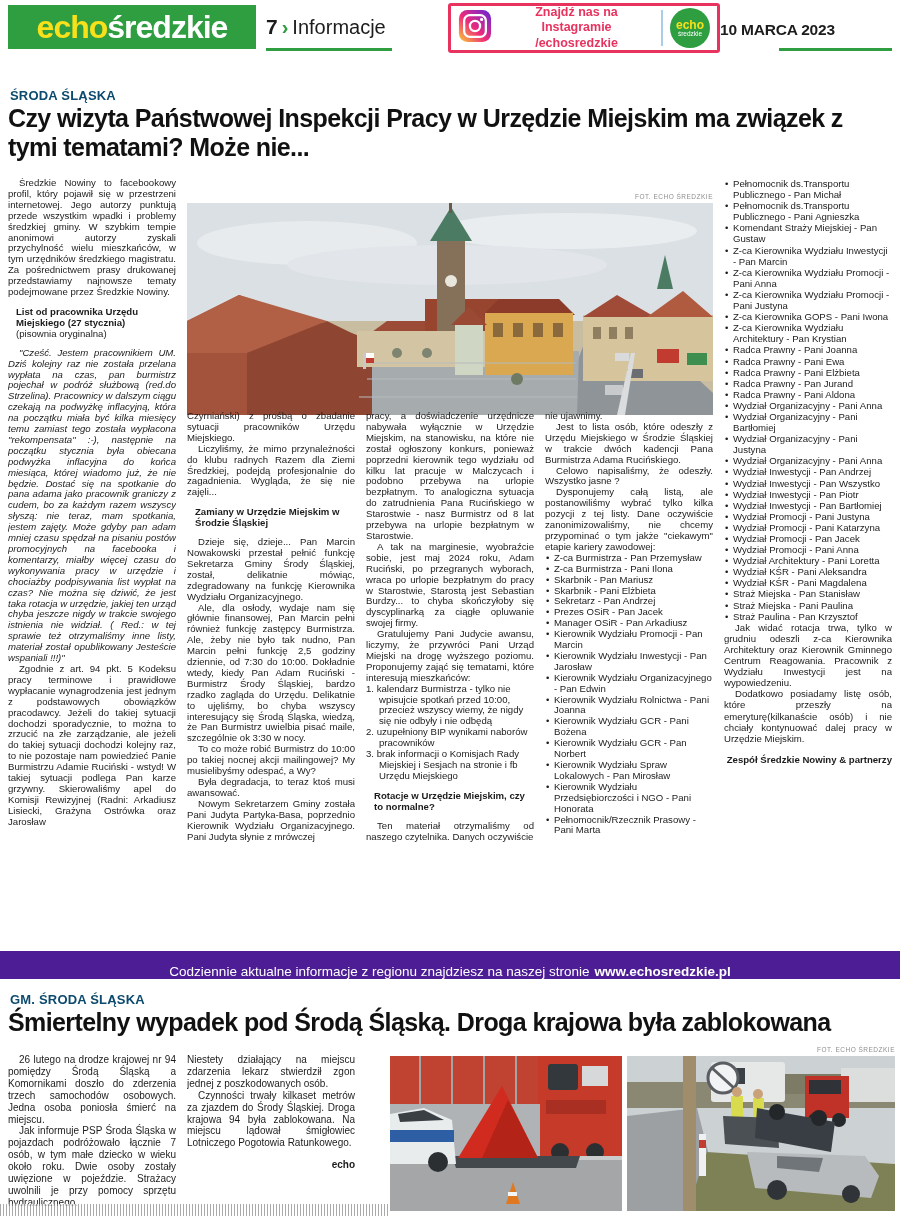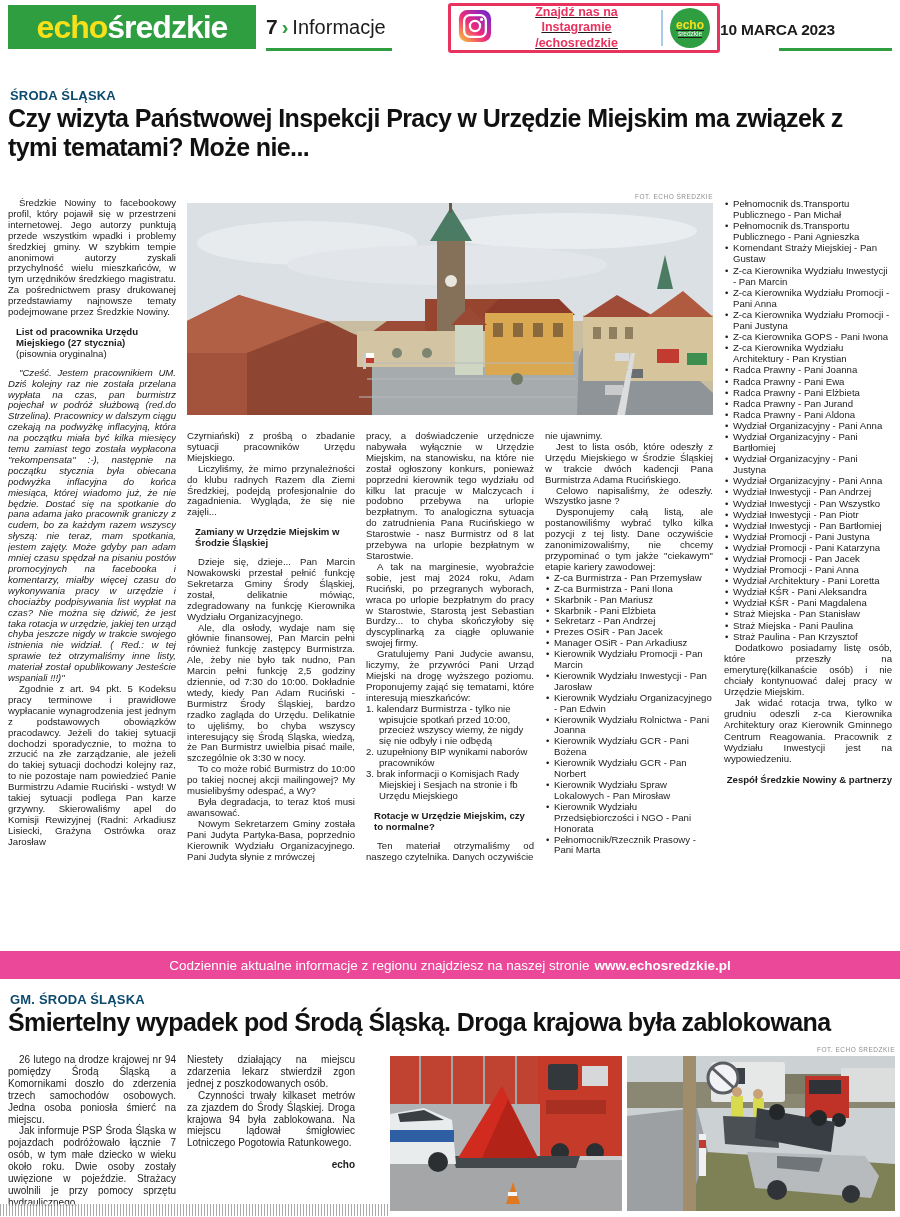--- a/index.html
+++ b/index.html
@@ -10,34 +10,34 @@
   
   .logo{left:8px;top:5px;width:248px;height:44px;background:#2f9e41;display:flex;align-items:center;justify-content:center;font-weight:700;font-size:32px;letter-spacing:-1px;}
   .logo .y{color:#f8e11a;}
   .logo .w{color:#fff;}
   .section{left:266px;top:15px;font-size:20px;white-space:nowrap;}
   .section .num{font-weight:700;font-size:21px;}
   .section .sep{color:#2f9e41;font-weight:700;margin:0 4px;}
   .rule{height:3px;background:#2f9e41;}
   .rule-section{left:266px;top:48px;width:126px;}
   .rule-date{left:779px;top:48px;width:113px;}
-  .insta{left:448px;top:3px;width:272px;height:50px;border:3px solid #e8335f;border-radius:3px;display:flex;align-items:center;gap:7px;padding:0 7px;background:#fff;cursor:pointer;text-decoration:underline;}
+  .insta{left:448px;top:3px;width:272px;height:50px;border:3px solid #e8335f;border-radius:3px;display:flex;align-items:center;gap:7px;padding:0 7px;background:#fff;cursor:pointer;}
   .itext{flex:1;text-align:center;color:#e8335f;font-weight:700;font-size:12.5px;line-height:1.25;}
   .idiv{width:2px;height:36px;background:#a9cce9;}
   .badge{width:40px;height:40px;border-radius:50%;background:#2f9e41;display:flex;flex-direction:column;align-items:center;justify-content:center;line-height:1;flex:0 0 40px;}
   .badge .by{color:#f8e11a;font-weight:700;font-size:12px;}
   .badge .bw{color:#fff;font-size:6.5px;}
   .date{left:720px;top:21px;width:172px;text-align:left;font-weight:700;font-size:15.5px;letter-spacing:-0.2px;}
 
   
   .kicker{font-weight:700;color:#0c4a6e;font-size:13px;letter-spacing:0.2px;}
   .headline{font-weight:700;font-size:25px;line-height:1.14;letter-spacing:-0.6px;color:#111;width:884px;}
   .credit{font-size:6.5px;color:#8f8f8f;letter-spacing:0.5px;text-align:right;}
 
-  .cols{left:8px;top:198px;width:884px;height:752px;display:flex;gap:11px;overflow:hidden;}
+  .cols{left:8px;top:178px;width:884px;height:752px;display:flex;gap:11px;overflow:hidden;}
   .col{flex:0 0 168px;width:168px;overflow:hidden;}
   .col.under-photo{padding-top:233px;}
   .col p{font-size:9.6px;line-height:10.9px;text-align:justify;}
   .col5 p{font-size:9.6px;line-height:11.1px;}
   p.indent{text-indent:11px;}
   p.it{font-style:italic;}
   p.sub,p.subx{font-weight:700;text-align:left;margin:9px 8px 8px;}
   p.subx{font-weight:400;}
   p.subx .b{font-weight:700;}
   p.bullet{padding-left:9px;position:relative;text-align:left;}
@@ -45,21 +45,21 @@
   p.num{padding-left:13px;text-indent:-13px;text-align:left;}
   p.gap{margin-top:0;}
   p.sig{font-weight:700;text-align:right;margin-top:10px;text-indent:0;}
 
   .photo-frame{overflow:hidden;}
   .photo-frame svg{display:block;width:100%;height:100%;}
   .photo1{left:187px;top:203px;width:526px;height:212px;}
   .credit1{left:187px;top:193px;width:526px;}
 
   
-  .banner{left:0;top:951px;width:900px;height:28px;background:#ec4899;color:#fff;display:flex;align-items:center;justify-content:center;font-size:13.5px;}
+  .banner{left:0;top:951px;width:900px;height:28px;background:#4c1d95;color:#fff;display:flex;align-items:flex-end;justify-content:center;font-size:13.5px;}
   .banner .url{font-weight:700;margin-left:5px;}
 
   
   .kicker2{left:10px;top:992px;}
   .h2a{left:8px;top:1008px;}
   .cols2{left:8px;top:1054px;width:347px;height:152px;display:flex;gap:11px;overflow:hidden;}
   .cols2 .col p{font-size:10px;line-height:11.9px;}
   .credit2{left:627px;top:1046px;width:268px;}
   .photo2l{left:390px;top:1056px;width:232px;height:155px;}
   .photo2r{left:627px;top:1056px;width:268px;height:155px;}
@@ -242,22 +242,22 @@
         <p class="p bullet">Wydział Promocji - Pani Justyna</p>
         <p class="p bullet">Wydział Promocji - Pani Katarzyna</p>
         <p class="p bullet">Wydział Promocji - Pan Jacek</p>
         <p class="p bullet">Wydział Promocji - Pani Anna</p>
         <p class="p bullet">Wydział Architektury - Pani Loretta</p>
         <p class="p bullet">Wydział KŚR - Pani Aleksandra</p>
         <p class="p bullet">Wydział KŚR - Pani Magdalena</p>
         <p class="p bullet">Straż Miejska - Pan Stanisław</p>
         <p class="p bullet">Straż Miejska - Pani Paulina</p>
         <p class="p bullet">Straż Paulina - Pan Krzysztof</p>
+        <p class="p indent">Jak widać rotacja trwa, tylko w grudniu odeszli z-ca Kierownika Architektury oraz Kierownik Gminnego Centrum Reagowania. Pracownik z Wydziału Inwestycji jest na wypowiedzeniu.</p>
         <p class="p indent gap">Dodatkowo posiadamy listę osób, które przeszły na emeryturę(kilkanaście osób) i nie chciały kontynuować dalej pracy w Urzędzie Miejskim.</p>
-        <p class="p indent">Jak widać rotacja trwa, tylko w grudniu odeszli z-ca Kierownika Architektury oraz Kierownik Gminnego Centrum Reagowania. Pracownik z Wydziału Inwestycji jest na wypowiedzeniu.</p>
         <p class="p sig">Zespół Średzkie Nowiny &amp; partnerzy</p>
       </div>
   </div>
 </section>
 
 <div class="abs banner">
   <span>Codziennie aktualne informacje z regionu znajdziesz na naszej stronie</span>
   <span class="url">www.echosredzkie.pl</span>
 </div>
 

